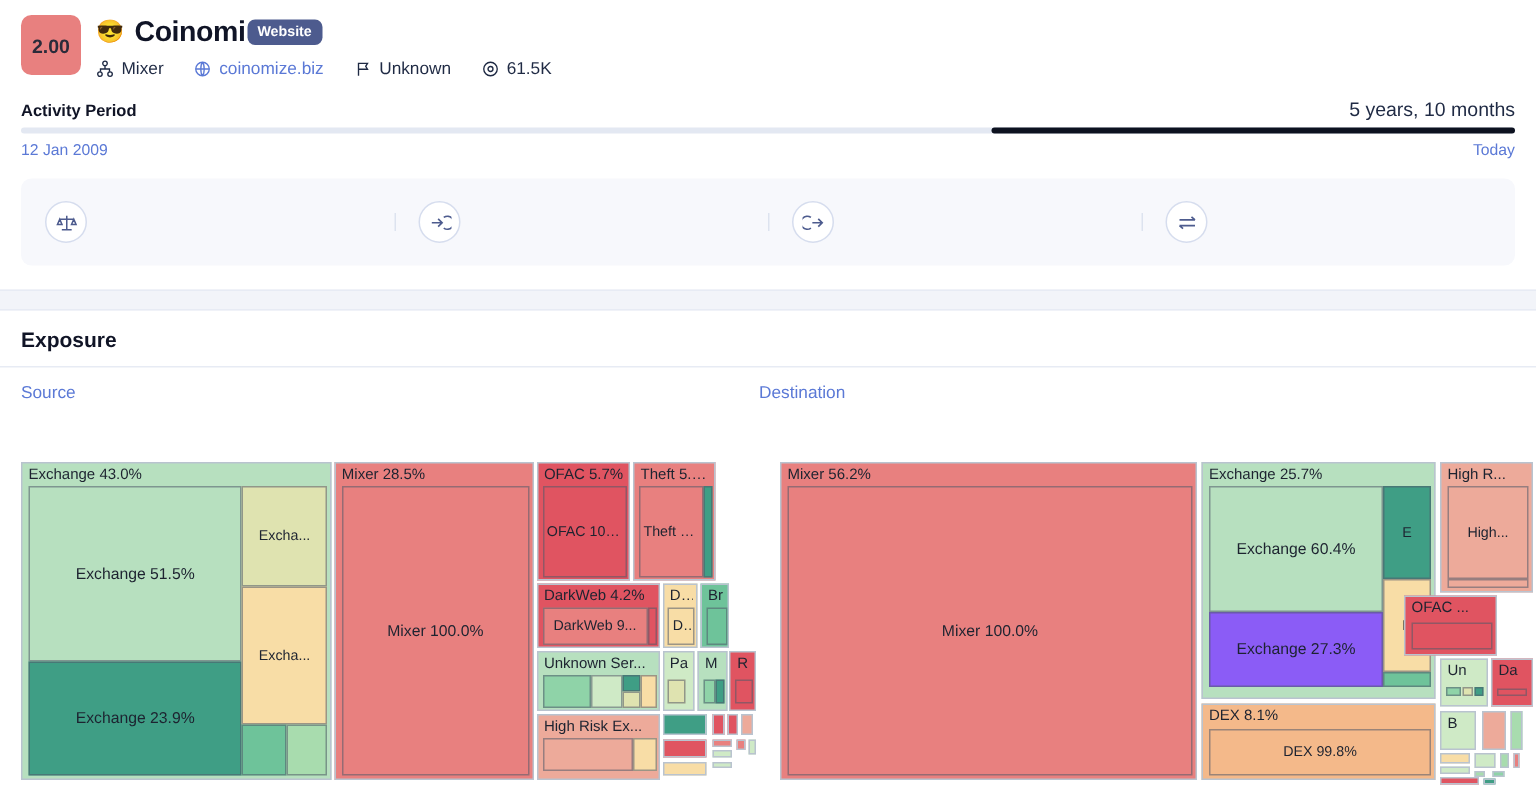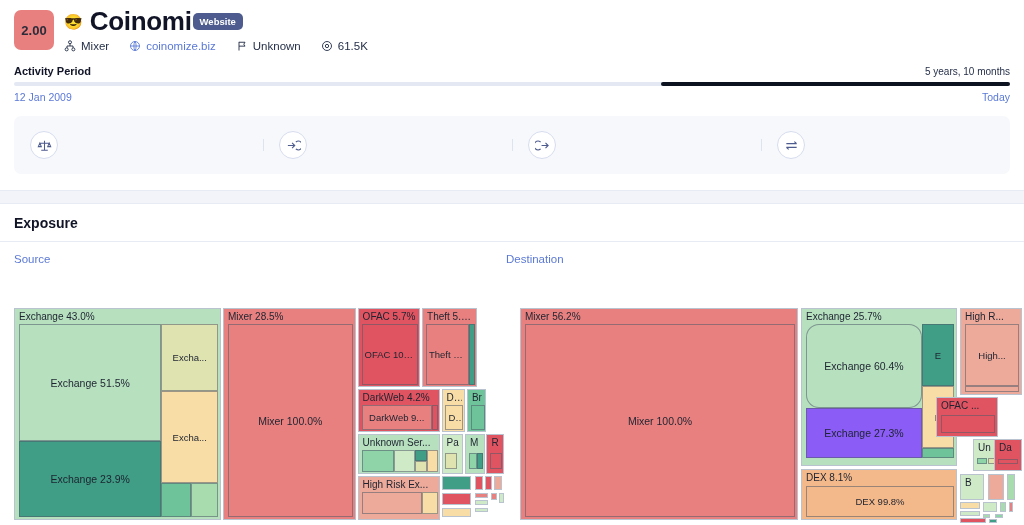--- a/index.html
+++ b/index.html
@@ -18,21 +18,21 @@
   .risk-badge {
     width: 40px; height: 40px; border-radius: 7px;
     background: #e8807f; color: #2b2b3a;
     display: flex; align-items: center; justify-content: center;
     font-size: 13px; font-weight: 700; flex: none;
   }
   .hdr-main { flex: 1; min-width: 0; }
   .title-line { display: flex; align-items: center; gap: 7px; height: 23px; }
   .title-emoji { font-size: 15px; line-height: 1; }
   .ent-title {
-    font-size: 26px; font-weight: 700; letter-spacing: -0.3px;
+    font-size: 19px; font-weight: 700; letter-spacing: -0.3px;
     color: #101426; white-space: nowrap;
   }
   .website-badge {
     background: #4d5b8e; color: #fff; border-radius: 5px;
     font-size: 9.5px; font-weight: 600; padding: 3px 7px;
     margin-left: -6px; position: relative; z-index: 2;
   }
   .meta-line { display: flex; align-items: center; gap: 20px; margin-top: 7px; }
   .meta-item { display: flex; align-items: center; gap: 5px; font-size: 11.5px; color: #1f2a44; }
   .meta-item.link { color: #5b79d6; }
@@ -43,21 +43,21 @@
     margin: 13px 0 0 2px; padding-left: 9px;
     border-left: 3px solid #aebbe4;
     font-size: 10.5px; color: #4b5a7d; line-height: 14px;
     white-space: nowrap; overflow: hidden;
   }
 
   
   .activity { margin-top: 13px; padding: 0 14px; }
   .act-top { display: flex; justify-content: space-between; align-items: baseline; }
   .act-label { font-size: 11px; font-weight: 700; color: #101426; }
-  .act-total { font-size: 10px; color: #1f2a44; }
+  .act-total { font-size: 13px; color: #1f2a44; }
   .act-bar { position: relative; height: 4px; margin-top: 5px; background: #e3e8f2; border-radius: 2px; }
   .act-bar-fill { position: absolute; top: 0; height: 4px; background: #0d1220; border-radius: 2px; }
   .act-bottom { display: flex; justify-content: space-between; margin-top: 5px; font-size: 10.5px; color: #5b79d6; }
 
   
   .stats {
     margin: 13px 14px 0 14px; background: #f7f8fc;
     border-radius: 7px; display: flex; height: 58px; align-items: center;
   }
   .stat { flex: 1; display: flex; align-items: center; gap: 10px; padding-left: 16px; position: relative; }
@@ -334,21 +334,21 @@
       </div>
     <div class="tm dest" id="tm-dest">
         <div class="grp" style="left: 0px; top: 0px; width: 278px; height: 212px; background: rgb(232, 128, 127);">
           <div class="grp-label">Mixer 56.2%</div>
           <div class="leaf big" style="left: 4px; top: 15px; width: 270px; height: 193px; background: rgb(232, 128, 127);">
             <span class="leaf-label">Mixer 100.0%</span>
           </div>
         </div>
         <div class="grp" style="left: 281px; top: 0px; width: 156px; height: 158px; background: rgb(183, 224, 191);">
           <div class="grp-label">Exchange 25.7%</div>
-          <div class="leaf big" style="left: 4px; top: 15px; width: 116px; height: 84px; background: rgb(183, 224, 191); border-radius: 13px;">
+          <div class="leaf big" style="left: 4px; top: 15px; width: 116px; height: 84px; background: rgb(183, 224, 191);">
             <span class="leaf-label">Exchange 60.4%</span>
           </div>
           <div class="leaf big" style="left: 4px; top: 99px; width: 116px; height: 50px; background: #8b5cf6;">
             <span class="leaf-label">Exchange 27.3%</span>
           </div>
           <div class="leaf" style="left: 120px; top: 15px; width: 32px; height: 62px; background: rgb(63, 158, 133);">
             <span class="leaf-label">E</span>
           </div>
           <div class="leaf" style="left: 120px; top: 77px; width: 32px; height: 62px; background: rgb(248, 221, 166);">
             <span class="leaf-label">E</span>
@@ -365,21 +365,21 @@
           <div class="grp-label">High R...</div>
           <div class="leaf" style="left: 4px; top: 15px; width: 54px; height: 62px; background: rgb(237, 170, 154);">
             <span class="leaf-label">High...</span>
           </div>
           <div class="leaf" style="left: 4px; top: 77px; width: 54px; height: 6px; background: rgb(237, 170, 154);"></div>
         </div>
         <div class="grp" style="left: 416px; top: 89px; width: 62px; height: 40px; background: rgb(224, 84, 97);">
           <div class="grp-label">OFAC ...</div>
           <div class="leaf" style="left: 4px; top: 17px; width: 54px; height: 18px; background: rgb(224, 84, 97);"></div>
         </div>
-        <div class="grp" style="left: 440px; top: 131px; width: 32px; height: 32px; background: rgb(207, 234, 198); margin-left: 13px;">
+        <div class="grp" style="left: 440px; top: 131px; width: 32px; height: 32px; background: rgb(207, 234, 198);">
           <div class="grp-label">Un</div>
           <div class="leaf" style="left: 3px; top: 18px; width: 10px; height: 6px; background: rgb(143, 211, 168);"></div>
           <div class="leaf" style="left: 14px; top: 18px; width: 7px; height: 6px; background: rgb(223, 227, 176);"></div>
           <div class="leaf" style="left: 22px; top: 18px; width: 6px; height: 6px; background: rgb(63, 158, 133);"></div>
         </div>
         <div class="grp" style="left: 474px; top: 131px; width: 28px; height: 32px; background: rgb(224, 84, 97);">
           <div class="grp-label">Da</div>
           <div class="leaf" style="left: 3px; top: 19px; width: 20px; height: 5px; background: rgb(224, 84, 97);"></div>
         </div>
         <div class="grp" style="left: 440px; top: 166px; width: 24px; height: 26px; background: rgb(207, 234, 198);">

